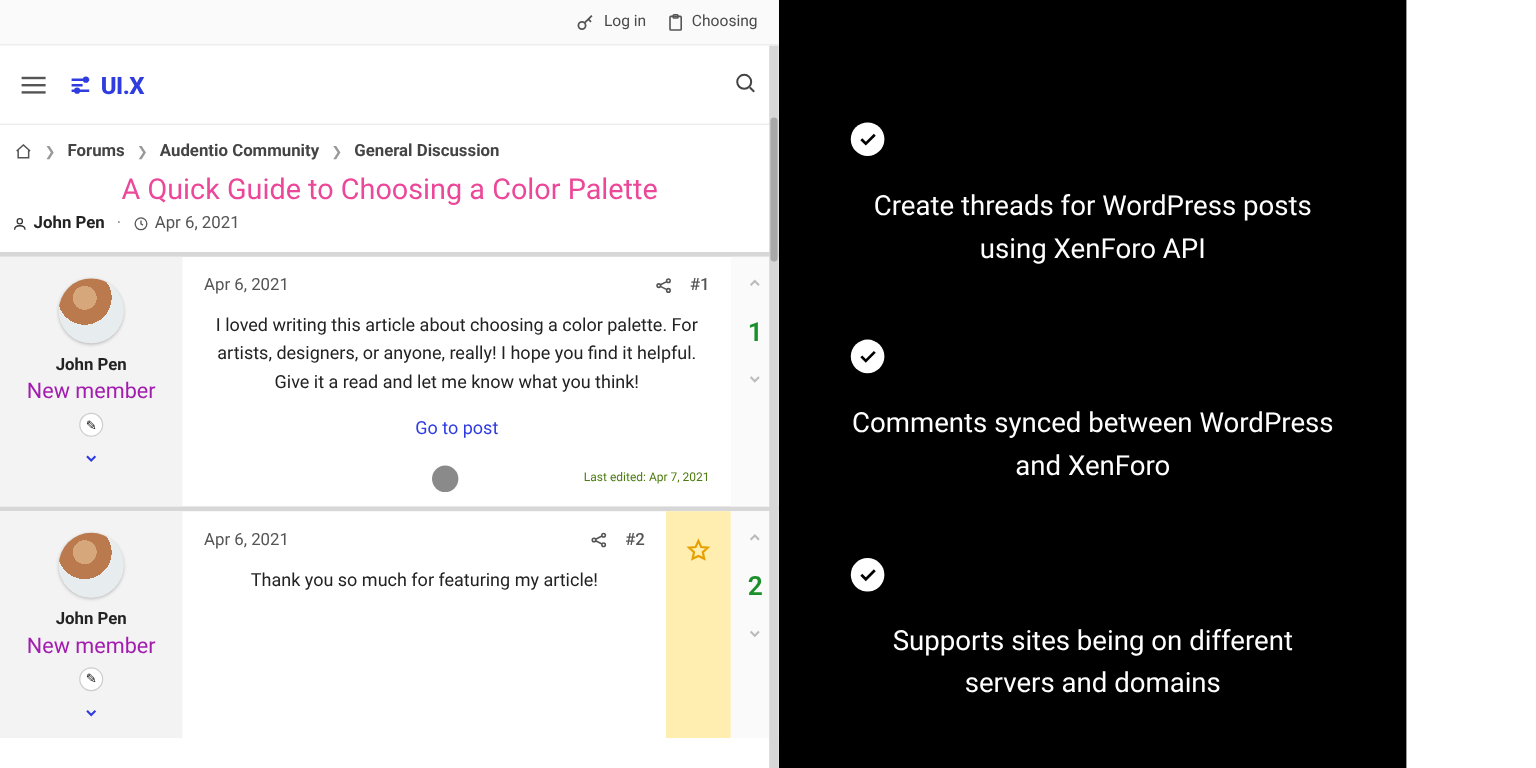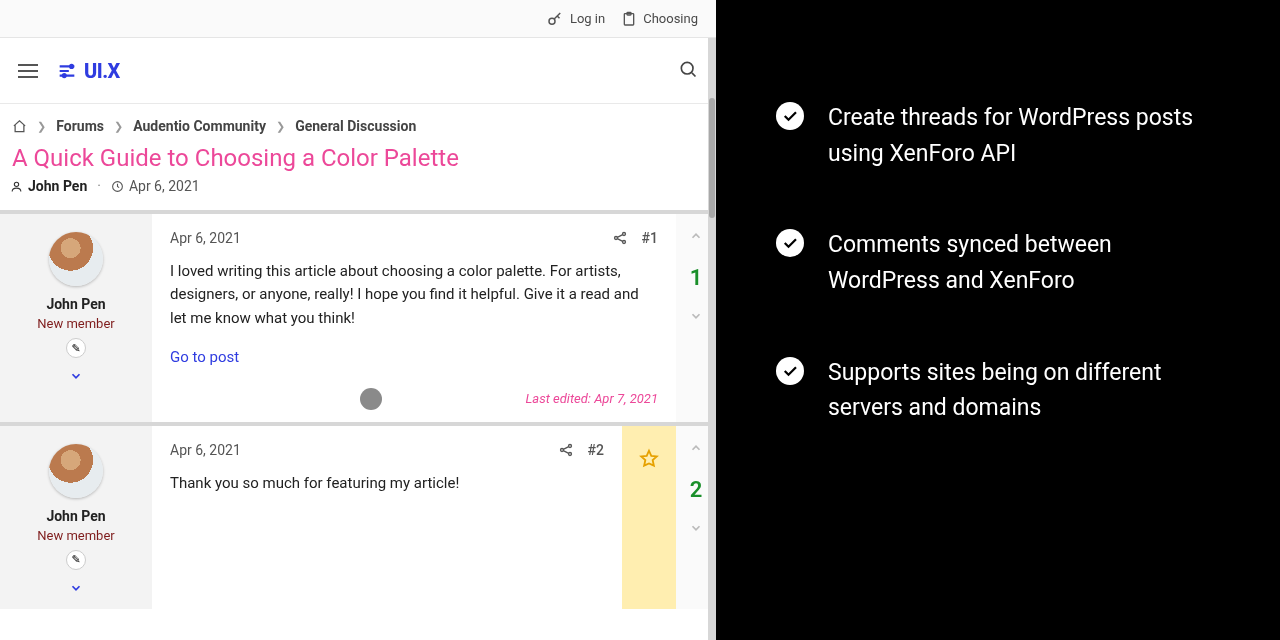--- a/index.html
+++ b/index.html
@@ -1,20 +1,20 @@
 <!DOCTYPE html>
 <html><head>
 <meta charset="utf-8">
 <style>
   * { box-sizing: border-box; margin: 0; padding: 0; }
   html, body { width: 1280px; height: 640px; font-family: -apple-system, BlinkMacSystemFont, "Segoe UI", Roboto, Helvetica, Arial, sans-serif; }
-  .stage { display: flex; width: 1280px; height: 640px; }
+  .stage { display: flex; width: 1172px; height: 640px; text-align: center; }
   .left { width: 716px; height: 640px; background: #dcdcdc; position: relative; overflow: hidden; }
   .right { width: 564px; height: 640px; background: #000; color: #fff; padding: 100px 60px 0 60px; }
-  .feature { display: flex; align-items: flex-start; gap: 24px; margin-bottom: 56px; }
+  .feature { display: flex; align-items: flex-start; gap: 24px; margin-bottom: 56px; flex-direction: column; }
   .check-badge { width: 28px; height: 28px; flex: 0 0 28px; border-radius: 50%; background: #fff; display: flex; align-items: center; justify-content: center; margin-top: 2px; }
   .check-badge svg { width: 18px; height: 18px; }
   .feature-text { font-size: 23px; line-height: 1.55; color: #fff; font-weight: 400; }
   
   .forum { position: absolute; inset: 0; background: #fff; }
   .topbar { height: 38px; background: #fafafa; border-bottom: 1px solid #e5e5e5; display: flex; justify-content: flex-end; align-items: center; gap: 16px; padding: 0 18px; color: #4a4a4a; font-size: 13px; }
   .topbar .act { display: flex; align-items: center; gap: 6px; cursor: pointer; }
   .headerbar { height: 66px; display: flex; align-items: center; justify-content: space-between; padding: 0 18px; background: #fff; border-bottom: 1px solid #e9e9e9; }
   .headerbar .lead { display: flex; align-items: center; gap: 18px; }
   .hamburger { width: 20px; height: 14px; display: flex; flex-direction: column; justify-content: space-between; cursor: pointer; }
@@ -28,32 +28,32 @@
   .crumbs a { color: #444; text-decoration: none; font-weight: bold; }
   .title { font-size: 24px; font-weight: 400; color: #ec4899; padding: 8px 2px 6px; }
   .meta { display: flex; align-items: center; gap: 10px; color: #555; font-size: 14px; padding-bottom: 16px; }
   .meta .author { font-weight: 700; color: #222; display:flex; align-items:center; gap:5px; }
   .meta .dot { color: #888; }
   .meta .date { display:flex; align-items:center; gap:5px; }
   .postrow { display: flex; border-top: 4px solid #d7d7d7; background: #fff; }
   .usercol { width: 152px; background: #f3f3f3; display: flex; flex-direction: column; align-items: center; padding: 18px 8px 10px; gap: 4px; }
   .avatar { width: 54px; height: 54px; border-radius: 50%; background: radial-gradient(circle at 40% 30%, #d6a77a 0 20%, #bb7a4e 20% 45%, #e7ecef 45% 100%); box-shadow: 0 1px 3px rgba(0,0,0,.25); }
   .uname { font-weight: 700; font-size: 14px; color: #222; margin-top: 6px; }
-  .urole { font-size: 13px; color: #7f1d1d; }
+  .urole { font-size: 18px; color: #a21caf; }
   .ubadge { width: 20px; height: 20px; border-radius: 50%; background: #fff; border:1px solid #ccc; margin-top: 3px; font-size: 11px; display:flex;align-items:center;justify-content:center;}
   .uexpand { margin-top: 6px; color: #2f3ce0; cursor:pointer; }
   .bodycol { flex: 1; padding: 16px 18px 12px; display:flex; flex-direction:column; }
   .posttop { display:flex; justify-content: space-between; align-items:center; color:#555; font-size: 14px; }
   .posttop .r { display:flex; align-items:center; gap:14px; }
   .postnum { font-weight: 500; color:#555; }
   .postbody { margin-top: 14px; font-size: 15px; line-height: 1.55; color: #222; }
   .postlink { margin-top: 18px; color: #2f3ce0; font-size: 15px; cursor:pointer; }
   .postfoot { margin-top: 22px; display:flex; align-items:center; justify-content:space-between; }
   .attachpill { width: 22px; height: 22px; border-radius: 50%; background: #8a8a8a; margin-left: 190px; }
-  .edited { font-size: 13px; color: #ec4899; font-style: italic; }
+  .edited { font-size: 10px; color: #4d7c0f; }
   .starcol { width: 54px; background: #ffeeb0; display:flex; align-items:flex-start; justify-content:center; padding-top: 22px; }
   .votecol { width: 40px; background: #fafafa; display:flex; flex-direction:column; align-items:center; justify-content:flex-start; padding: 14px 0; gap: 18px; color:#999; }
   .votecol .num { color: #1a8f2a; font-size: 22px; font-weight: 600; }
   .scroll-edge { position:absolute; top:38px; right:0; width:8px; bottom:0; background: linear-gradient(#d7d7d7,#d7d7d7);} 
   .thumb { position:absolute; right:1px; top:60px; width:6px; height:120px; background:#a8a8a8; border-radius:3px;}
   .icon { display:inline-flex; }
 </style>
 </head>
 <body>
 

